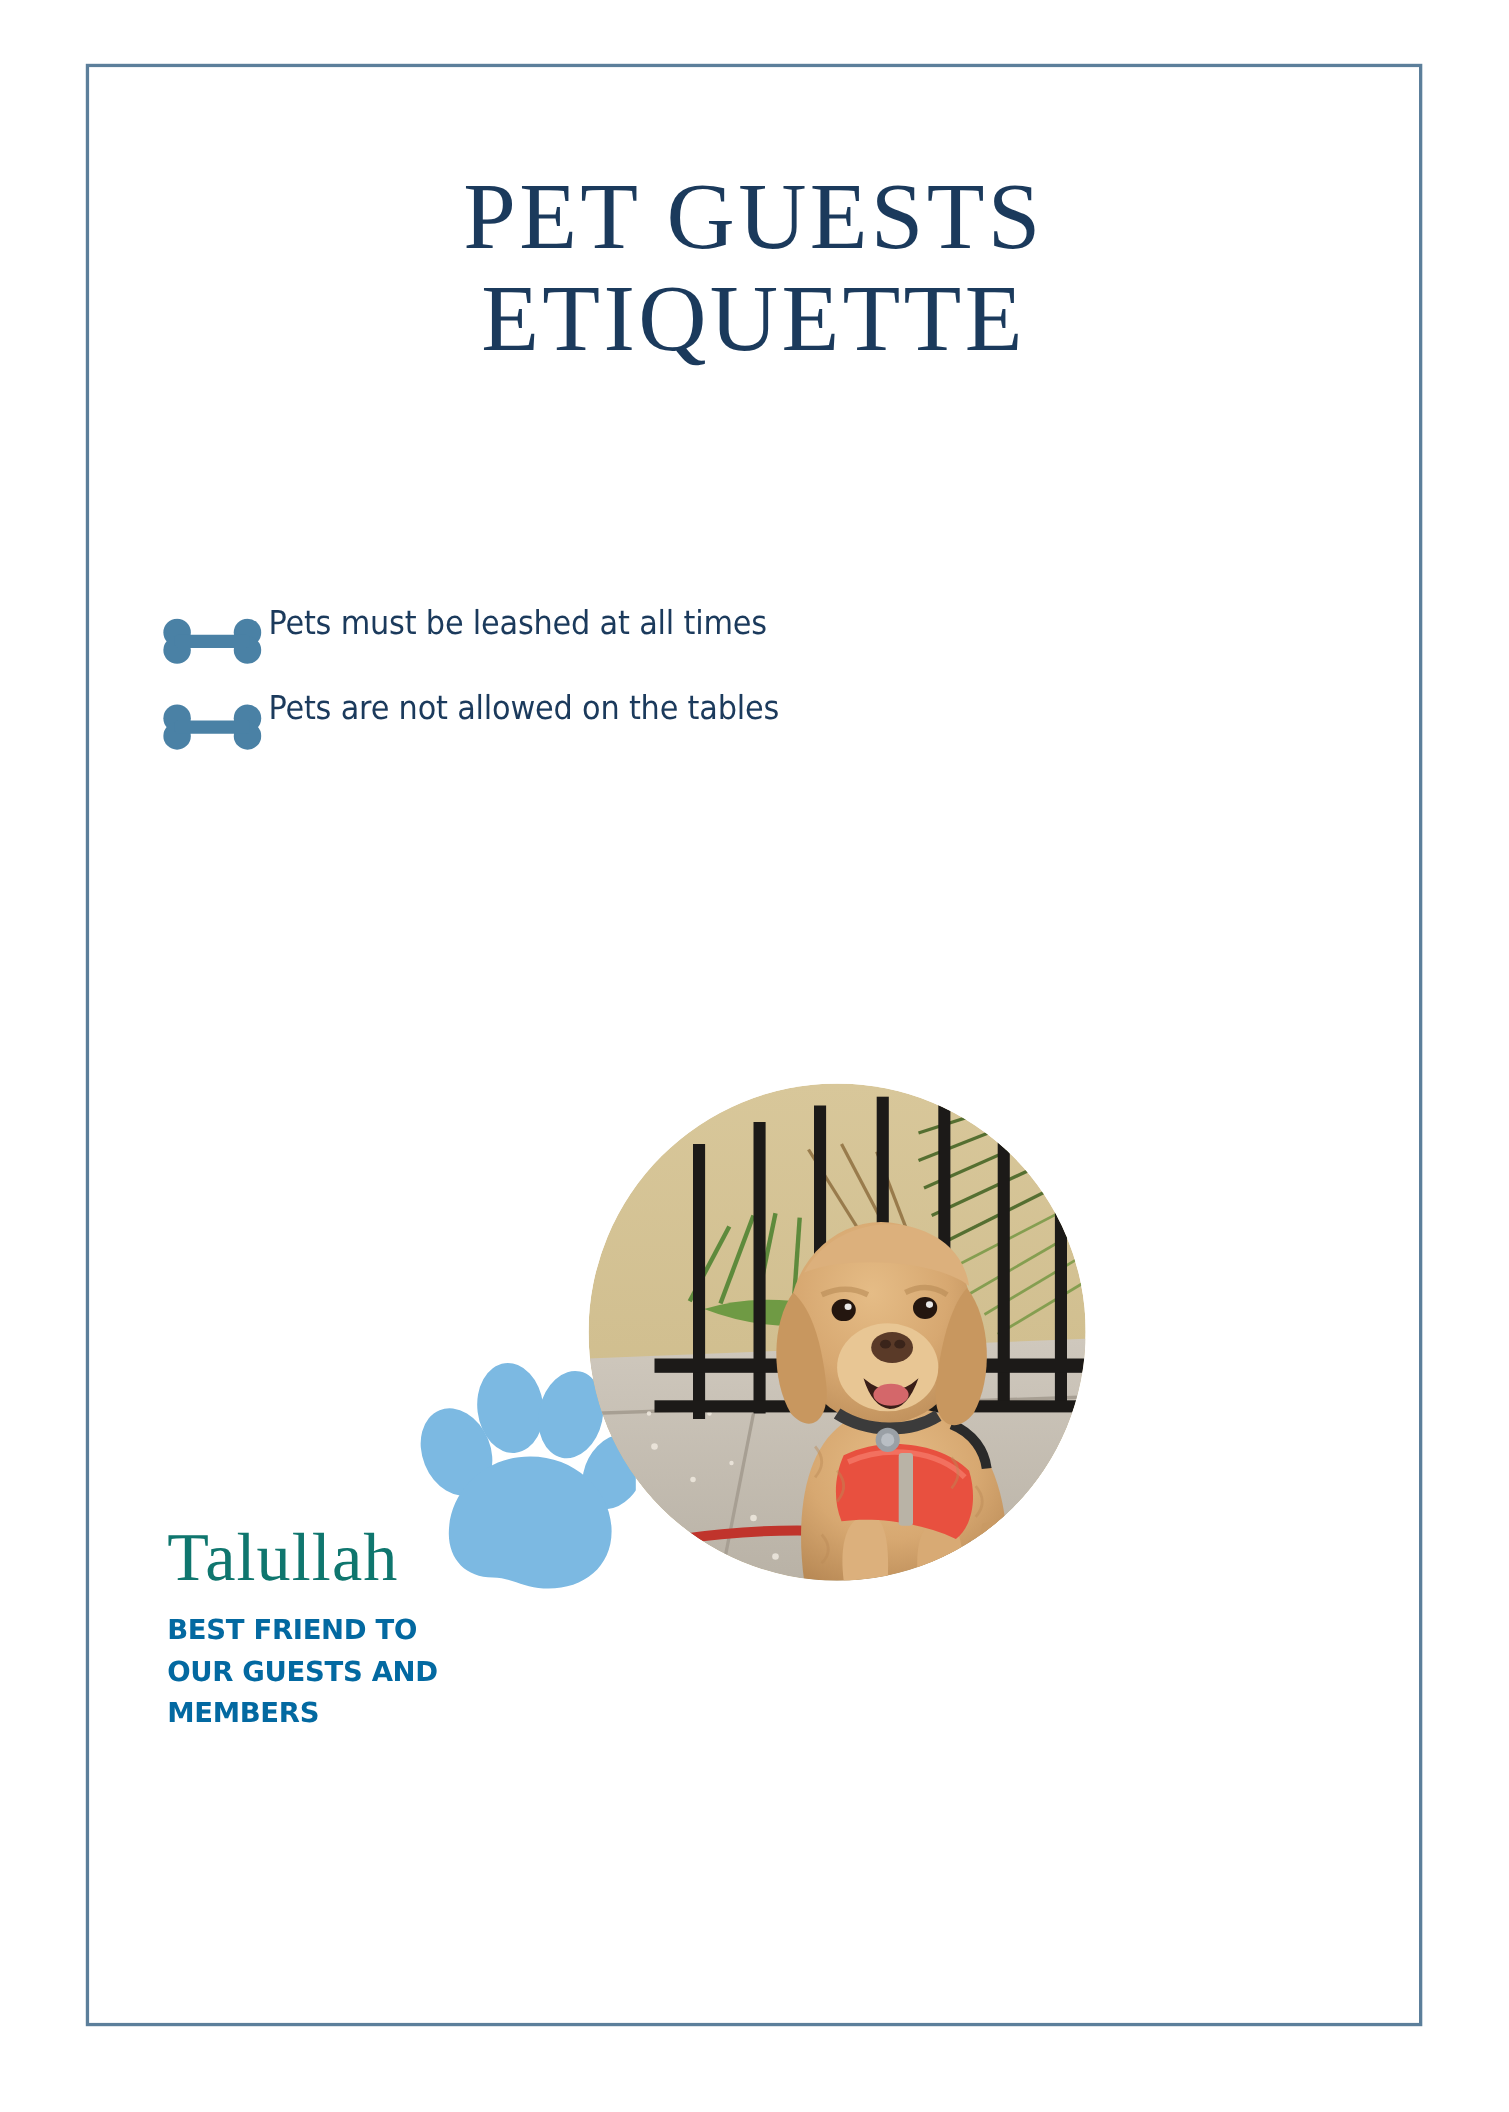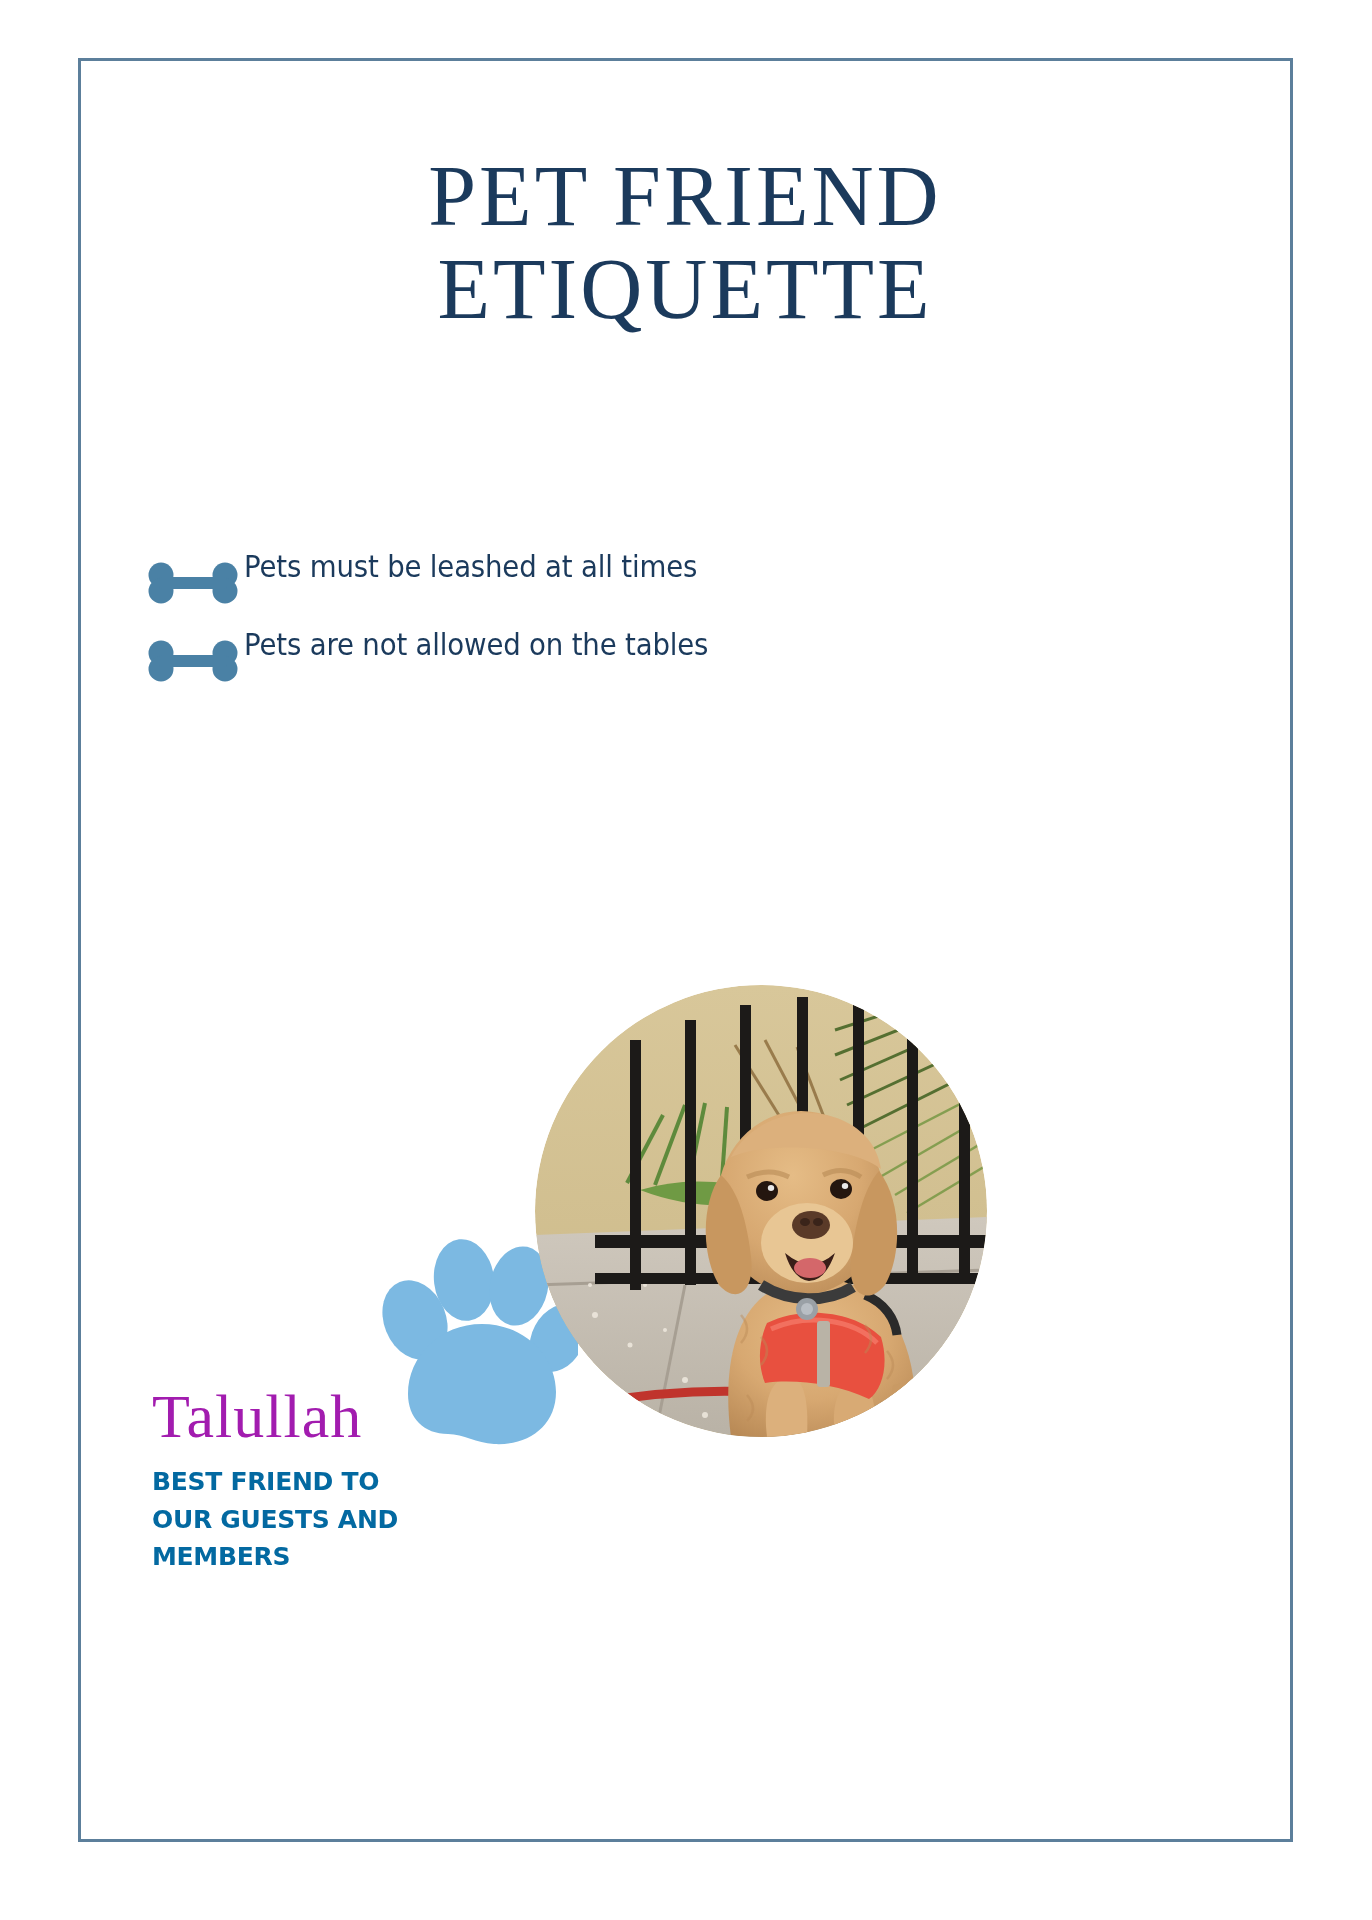--- a/index.html
+++ b/index.html
@@ -87,21 +87,21 @@
   .sig {
     position: absolute;
     left: 152px;
     top: 1385px;
     width: 380px;
   }
   .sig-name {
     font-family: "Liberation Serif", serif;
     font-size: 62px;
     line-height: 1;
-    color: #a21caf;
+    color: #0f766e;
     letter-spacing: 1px;
     margin-bottom: 16px;
   }
   .sig-caption {
     font-family: "DejaVu Sans", sans-serif;
     font-weight: bold;
     font-size: 25px;
     line-height: 1.5;
     color: #0369a1;
     letter-spacing: -0.3px;
@@ -130,21 +130,21 @@
   .photo svg { display: block; }
 </style>
 </head>
 <body>
 
 <div class="poster">
 
   <div class="frame"></div>
 
   <div class="title-block">
-    <div class="title-line">PET FRIEND</div>
+    <div class="title-line">PET GUESTS</div>
     <div class="title-line">ETIQUETTE</div>
   </div>
 
   <div class="rules">
 
     <div class="rule-row">
       <span class="bone-wrap">
         <svg class="bone-svg" width="90" height="42" viewBox="0 0 90 42">
           <g fill="#4a81a5">
             <circle cx="13" cy="13" r="12.5"></circle>

